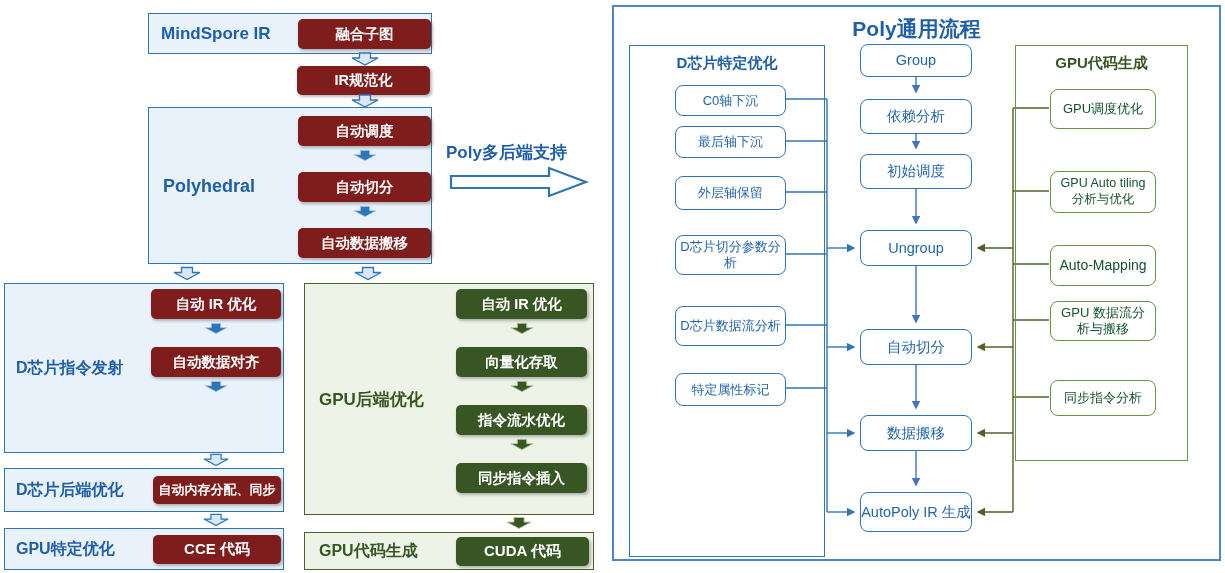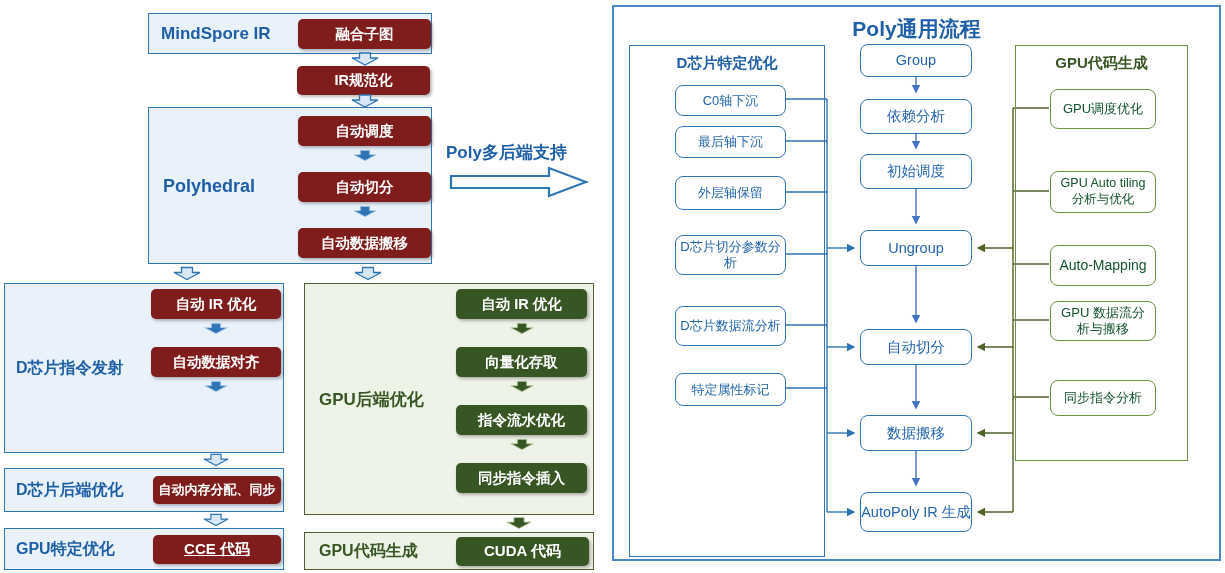--- a/index.html
+++ b/index.html
@@ -102,21 +102,21 @@
     <span class="abs lbl-b vcenter" style="left:11px;font-size:16px;">D芯片后端优化</span>
     <div class="abs btn-b" style="left:148px;top:7px;width:128px;height:28px;font-size:13px;">自动内存分配、同步</div>
   </div>
 
   <svg class="abs" style="left:203px;top:513px;" width="26" height="14" viewBox="0 0 28 14">
       <polygon class="fh" points="8.5,1 19.5,1 19.5,6 27,6 14,13 1,6 8.5,6"></polygon>
     </svg>
 
   <div class="abs lbp" style="left:4px;top:528px;width:280px;height:42px;">
     <span class="abs lbl-b vcenter" style="left:11px;font-size:16px;">GPU特定优化</span>
-    <div class="abs btn-b" style="left:148px;top:6px;width:128px;height:29px;font-size:15px;text-decoration:underline;">CCE 代码</div>
+    <div class="abs btn-b" style="left:148px;top:6px;width:128px;height:29px;font-size:15px;">CCE 代码</div>
   </div>
 
   <div class="abs lgp" style="left:304px;top:283px;width:290px;height:232px;">
     <span class="abs lbl-g vcenter" style="left:14px;font-size:17px;">GPU后端优化</span>
     <div class="abs btn-g" style="left:151px;top:5px;width:131px;height:30px;font-size:14.5px;">自动 IR 优化</div>
     <svg class="abs" style="left:205px;top:38px;" width="24" height="13" viewBox="0 0 28 14">
         <polygon class="fg" points="8.5,1 19.5,1 19.5,6 27,6 14,13 1,6 8.5,6"></polygon>
       </svg>
     <div class="abs btn-g" style="left:151px;top:63px;width:131px;height:30px;font-size:14.5px;">向量化存取</div>
     <svg class="abs" style="left:205px;top:96px;" width="24" height="13" viewBox="0 0 28 14">

